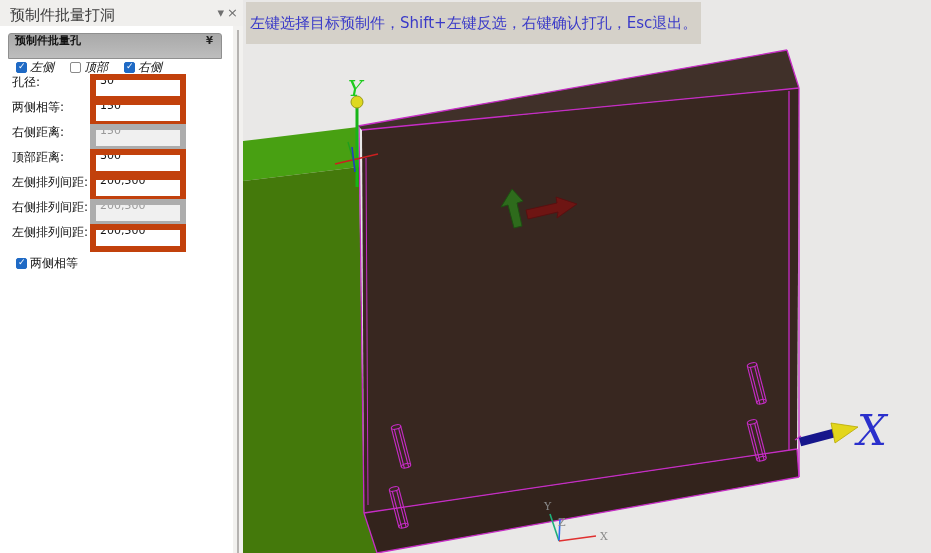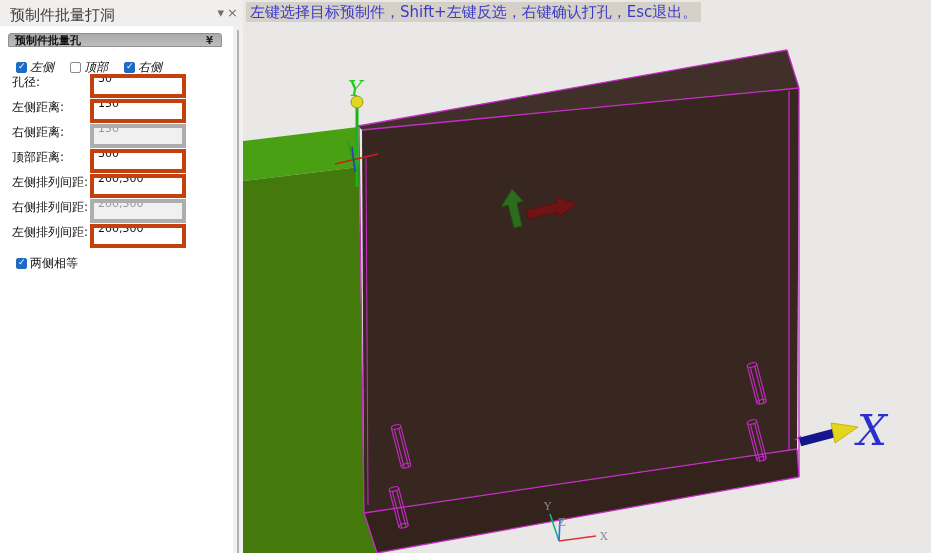--- a/index.html
+++ b/index.html
@@ -9,46 +9,46 @@
   #panel{position:absolute;left:0;top:0;width:243px;height:553px;background:#f0efed;}
   #titlebar{position:absolute;left:0;top:0;width:243px;height:26px;background:#f0efed;}
   #titlebar .title{position:absolute;left:10px;top:6px;font-size:15px;color:#3c3c3c;}
   #titlebar .tb-icon{position:absolute;top:5px;font-size:13px;color:#6f6f6f;cursor:pointer;}
   #titlebar .collapse{right:19px;}
   #titlebar .close{right:5px;}
   #content{position:absolute;left:0;top:26px;width:233px;bottom:0;background:#ffffff;}
   #scrollstrip{position:absolute;left:233px;top:26px;width:10px;bottom:0;background:#f2f1ef;}
   #scrollstrip .groove{position:absolute;left:4px;top:4px;bottom:0;width:2px;background:#b5b3b1;}
 
-  .section-hdr{position:absolute;left:8px;top:7px;width:214px;height:14px;
+  .section-hdr{position:absolute;left:8px;top:7px;width:214px;height:26px;
     background:linear-gradient(#a9a9a9,#bdbdbd);border:1px solid #8f8f8f;border-radius:3px 3px 0 0;
     box-sizing:border-box;}
   .section-hdr .s-title{position:absolute;left:6px;top:0;font-size:11px;font-weight:bold;color:#111;line-height:13px;}
   .section-hdr .s-glyph{position:absolute;right:8px;top:0;font-size:10px;font-weight:bold;color:#222;line-height:13px;cursor:pointer;}
 
   .cb-row{position:absolute;left:0;top:27px;width:233px;height:13px;}
   .cb{display:inline-block;width:11px;height:11px;box-sizing:border-box;border:1px solid #8a8a8a;
       background:#fff;border-radius:2px;vertical-align:middle;position:relative;cursor:pointer;}
   .cb.on{background:#1f6ac5;border-color:#1f6ac5;}
   .cb.on::after{content:"✓";position:absolute;left:1px;top:-2px;color:#fff;font-size:9px;font-weight:bold;}
   .cb-label{font-size:12px;color:#111;vertical-align:middle;margin-left:3px;}
   .cb-item{position:absolute;top:4px;white-space:nowrap;font-style:italic;}
 
   .form{position:absolute;left:0;top:48px;width:233px;}
   .frow{position:relative;height:17px;margin-bottom:8px;}
   .frow .flabel{position:absolute;left:12px;top:0;font-size:12px;color:#111;line-height:17px;white-space:nowrap;}
   .frow input{position:absolute;left:90px;top:0;width:96px;height:17px;box-sizing:border-box;
-      border:4px solid #c2410c;background:#fff;font-size:11px;color:#111;padding:0 0 16px 4px;
+      border:6px solid #c2410c;background:#fff;font-size:11px;color:#111;padding:0 0 16px 4px;
       font-family:"DejaVu Sans",sans-serif;}
   .frow input.disabled{background:#f0f0f0;color:#999;border-color:#adadad;pointer-events:none;}
   .eq-row{position:relative;margin-top:12px;left:16px;white-space:nowrap;}
 
   
   #viewport{position:absolute;left:243px;top:0;width:688px;height:553px;background:#e9e8e7;}
-  #hintbar{position:absolute;left:3px;top:2px;padding:1px 4px;background:#d5d1c9;
+  #hintbar{position:absolute;left:3px;top:2px;padding:12px 4px;background:#d5d1c9;
       color:#3a3ac8;font-size:15px;line-height:18px;white-space:nowrap;text-align:center;}
   #scene{position:absolute;left:0;top:0;}
   text{user-select:none;}
 </style>
 </head>
 <body>
 
 <div id="app">
 
   <div id="panel">
@@ -75,21 +75,21 @@
           <span class="cb on"></span><span class="cb-label">右侧</span>
         </span>
       </div>
 
       <div class="form">
         <div class="frow">
           <span class="flabel">孔径:</span>
           <input value="30" style="">
         </div>
         <div class="frow">
-          <span class="flabel">左侧距离:</span>
+          <span class="flabel">两侧相等:</span>
           <input value="150" style="">
         </div>
         <div class="frow">
           <span class="flabel">右侧距离:</span>
           <input class="disabled" value="150" style="">
         </div>
         <div class="frow">
           <span class="flabel">顶部距离:</span>
           <input value="300" style="">
         </div>

